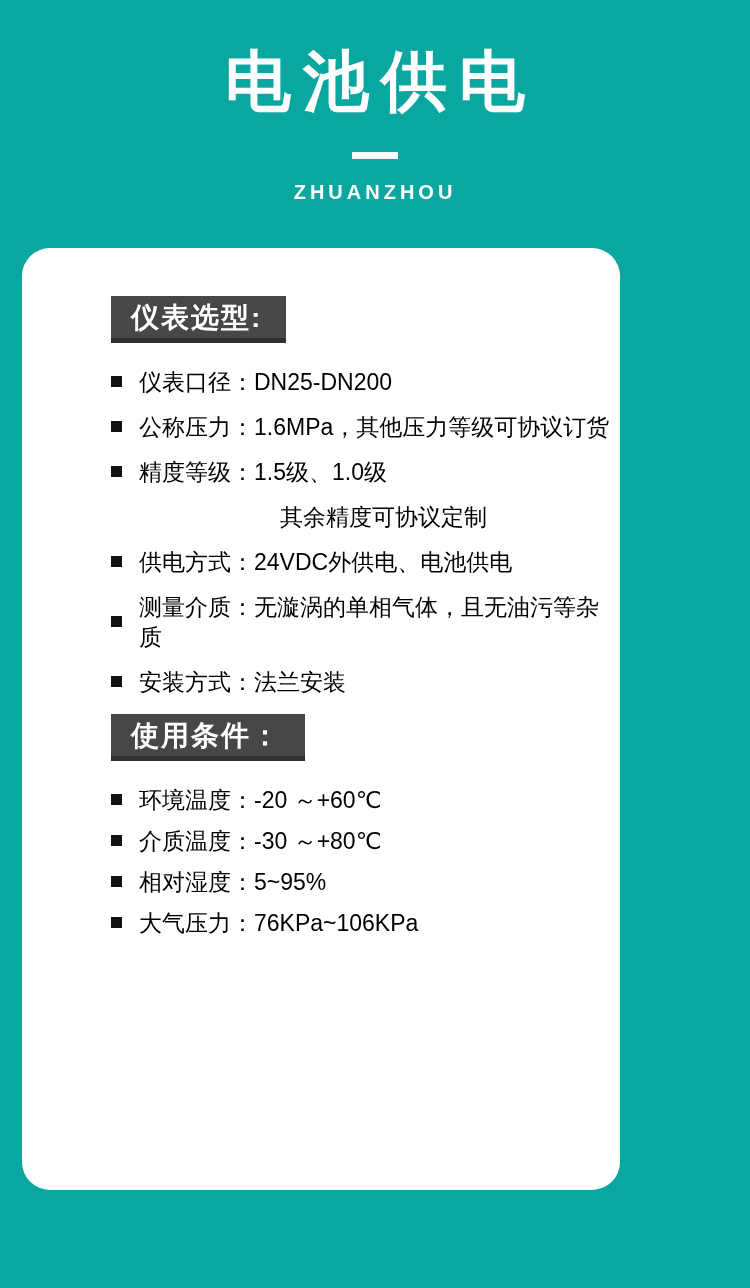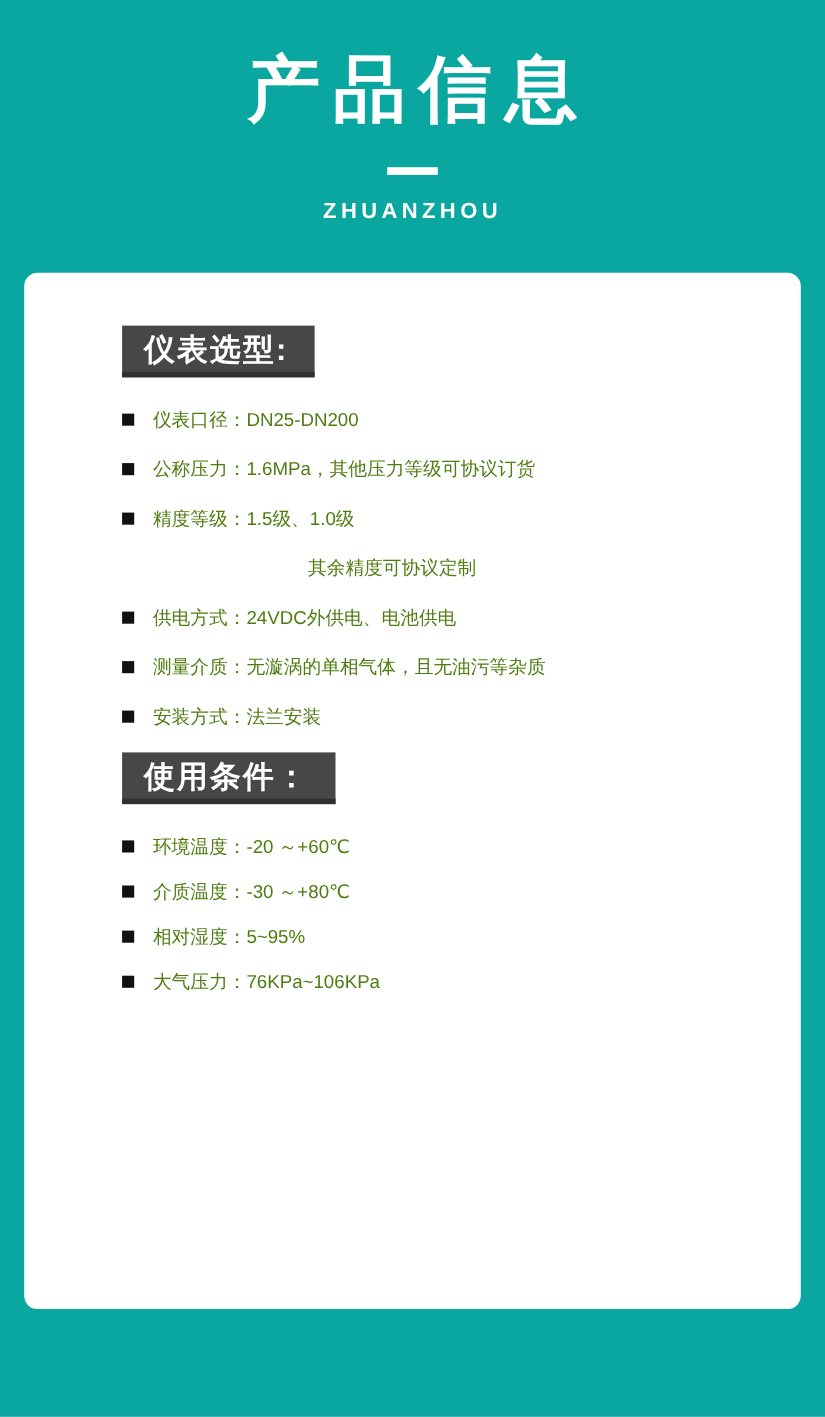--- a/index.html
+++ b/index.html
@@ -29,66 +29,66 @@
     margin-top: 24px;
     font-size: 20px;
     font-weight: bold;
     letter-spacing: 4px;
     line-height: 19px;
   }
   
   .card {
     position: absolute;
     left: 22px; top: 248px;
-    width: 706px; height: 942px;
+    width: 598px; height: 942px;
     background: #ffffff;
-    border-radius: 12px;
+    border-radius: 28px;
     box-sizing: border-box;
     padding-top: 48px;
   }
   .section-heading-wrap { margin-left: 89px; }
   .section-heading {
     display: inline-block;
     background: #474747;
     color: #ffffff;
     font-size: 28px;
     font-weight: bold;
     letter-spacing: 2px;
     line-height: 32px;
     padding: 6px 24px 4px 20px;
     border-bottom: 5px solid #303030;
   }
   .rows { margin-top: 24px; }
   .row {
     display: flex;
     align-items: center;
     margin-left: 89px;
-    font-size: 17px;
+    font-size: 23px;
     line-height: 30px;
-    color: #4d7c0f;
+    color: #000000;
   }
   .bullet {
     flex: 0 0 auto;
     width: 11px; height: 11px;
     background: #111111;
     margin-right: 17px;
     margin-top: -2px;
   }
   .sec-1 .row { margin-bottom: 15px; }
   .sec-2 .row { margin-bottom: 11px; align-items: center; }
   .sec-3 .row { margin-bottom: 8px; }
   .row-note { padding-left: 169px; }
   .sec-2 { margin-top: 17px; }
   .sec-3 { margin-top: 12px; }
 </style>
 </head>
 <body>
 
 <div class="hero">
-  <div class="hero-title">产品信息</div>
+  <div class="hero-title">电池供电</div>
   <div class="hero-dash"></div>
   <div class="hero-sub">
     <div>ZHUANZHOU</div>
   </div>
 </div>
 
 <div class="card">
 
   <div class="section sec-1">
     <div class="section-heading-wrap">

